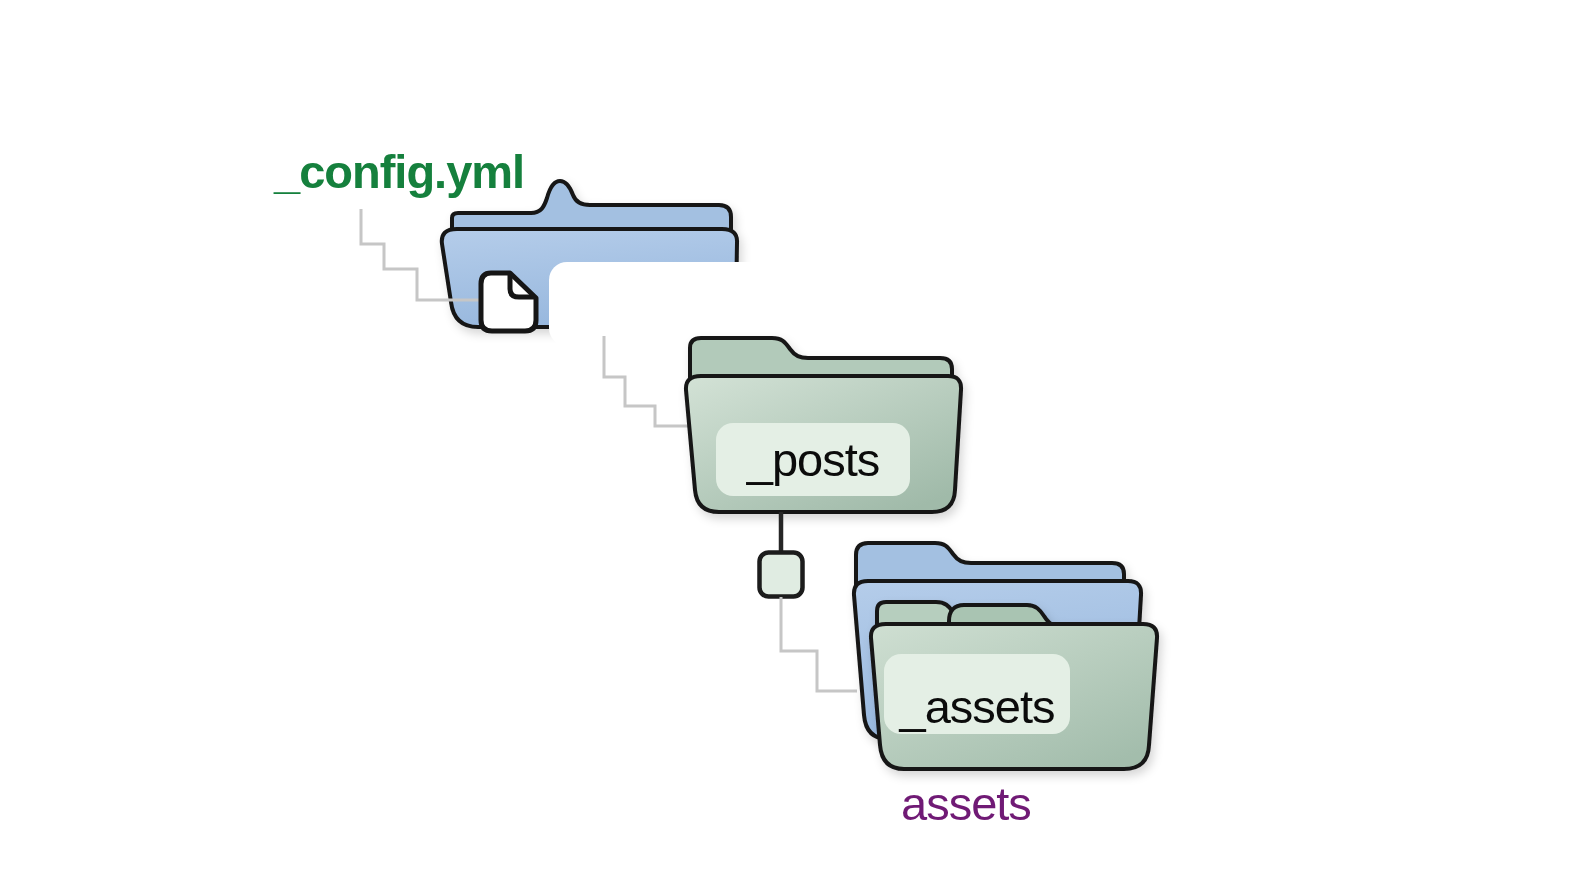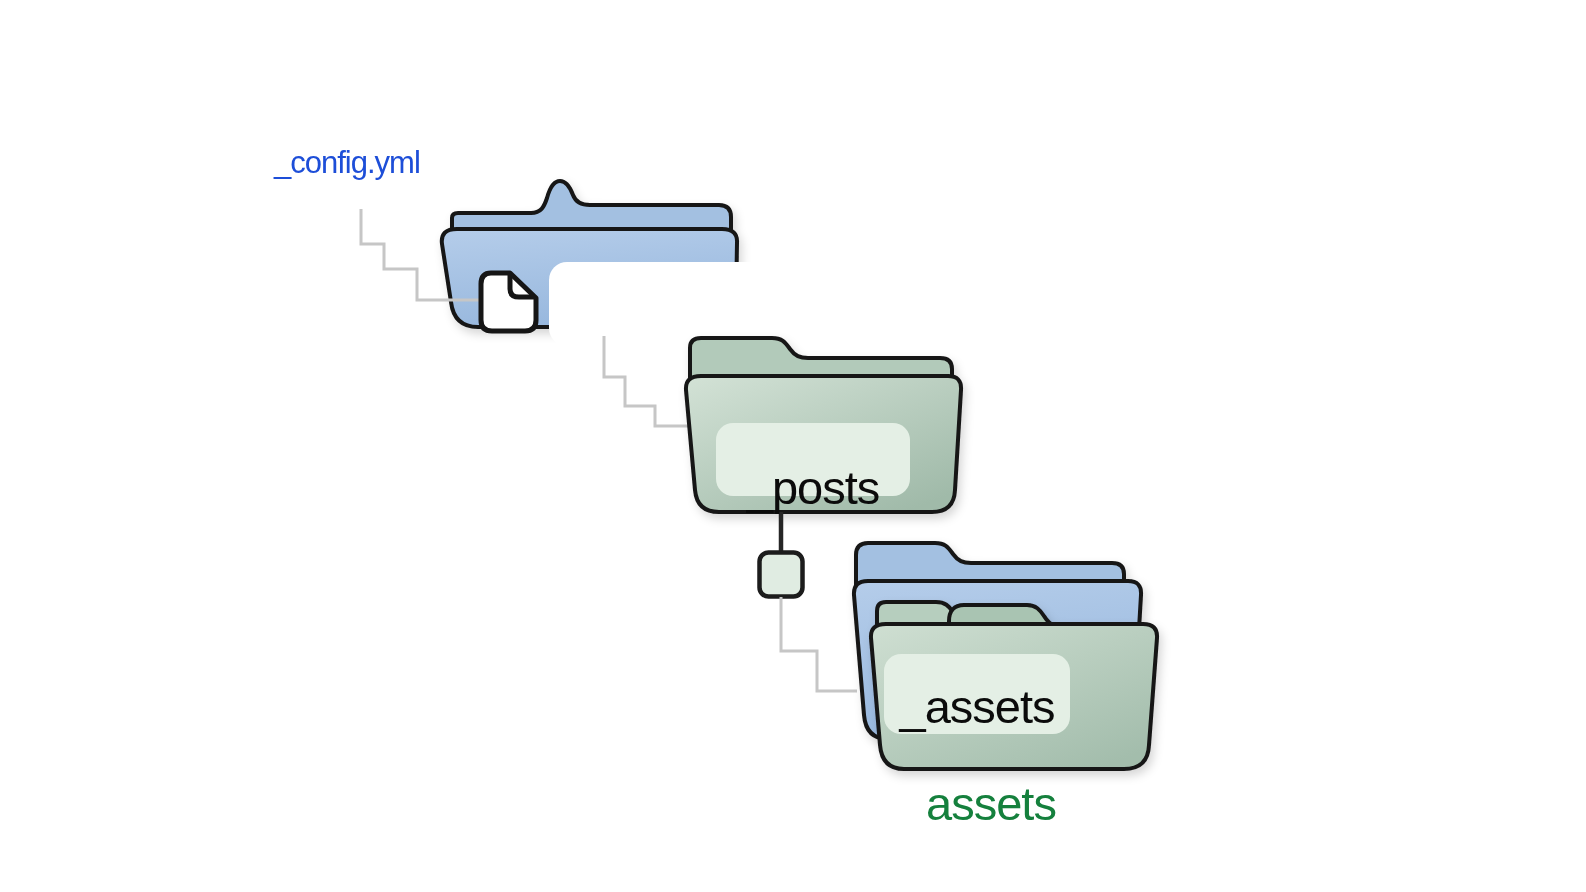--- a/index.html
+++ b/index.html
@@ -6,35 +6,35 @@
   .stage{
     position:relative;
     width:1586px;height:892px;
     background:#fff;
     overflow:hidden;
     font-family:"Liberation Sans", sans-serif;
   }
   .stage svg{position:absolute;left:0;top:0;}
   .lbl{
     position:absolute;
-    font-size:31px;
+    font-size:47px;
     line-height:1.12;
     letter-spacing:-1px;
-    color:#1d4ed8;
+    color:#15803d;
     white-space:nowrap;
+    font-weight:bold;
   }
   .plate-text{
     position:absolute;
     display:flex;align-items:center;justify-content:center;
     font-size:47px;letter-spacing:-1px;color:#0b0b0b;
   }
   .caption{
     position:absolute;
-    text-align:center;
-    font-size:47px;letter-spacing:-1px;color:#15803d;
+    font-size:47px;letter-spacing:-1px;color:#701a75;
   }
 </style>
 </head>
 <body>
 
 <div class="stage">
 
   <svg width="1586" height="892" viewBox="0 0 1586 892">
     <defs>
       <linearGradient id="gBlue" x1="0" y1="0" x2="0.25" y2="1">
@@ -91,19 +91,19 @@
       <path d="M877,634 V611 Q877,602 886,602 L936,602 C945,602 949,606 953,612 L960,622 V634 Z" fill="#b6cebe" stroke="#161616" stroke-width="4"></path>
       <path d="M949,634 V621 C949,611 954,605 964,605 L1027,605 C1036,605 1040,610 1044,616 C1047,621 1051,625 1057,628 V634 Z" fill="#a9c4b2" stroke="#161616" stroke-width="4"></path>
       <path d="M886,624 L1143,624 Q1158,624 1157,638 L1149,745 Q1148,769 1124,769 L904,769 Q882,769 880,745 L871,638 Q870,624 886,624 Z" fill="url(#gGreenAssets)" stroke="#161616" stroke-width="4"></path>
       <rect x="884" y="654" width="186" height="80" rx="17" fill="#e4efe5"></rect>
     </g>
   </svg>
 
   <div class="lbl" style="left:274px;top:146px;">_config.yml</div>
 
 
-  <div class="plate-text" style="left:716px;top:423px;width:194px;height:73px;margin-top:28px;">_posts</div>
+  <div class="plate-text" style="left:716px;top:423px;width:194px;height:73px;">_posts</div>
 
   <div class="plate-text" style="left:884px;top:654px;width:186px;height:104px;">_assets</div>
 
   <div class="caption" style="left:901px;top:776px;width:180px;">assets</div>
 
 </div>
 
 </body></html>

